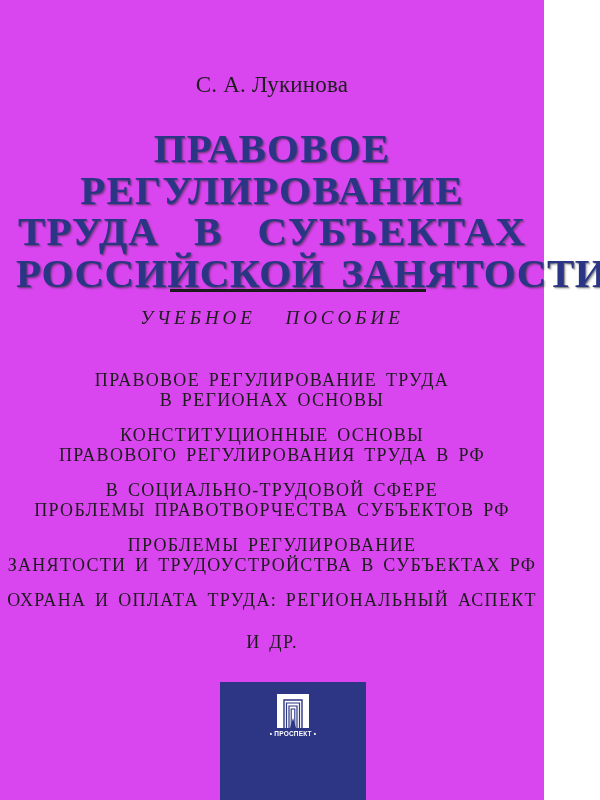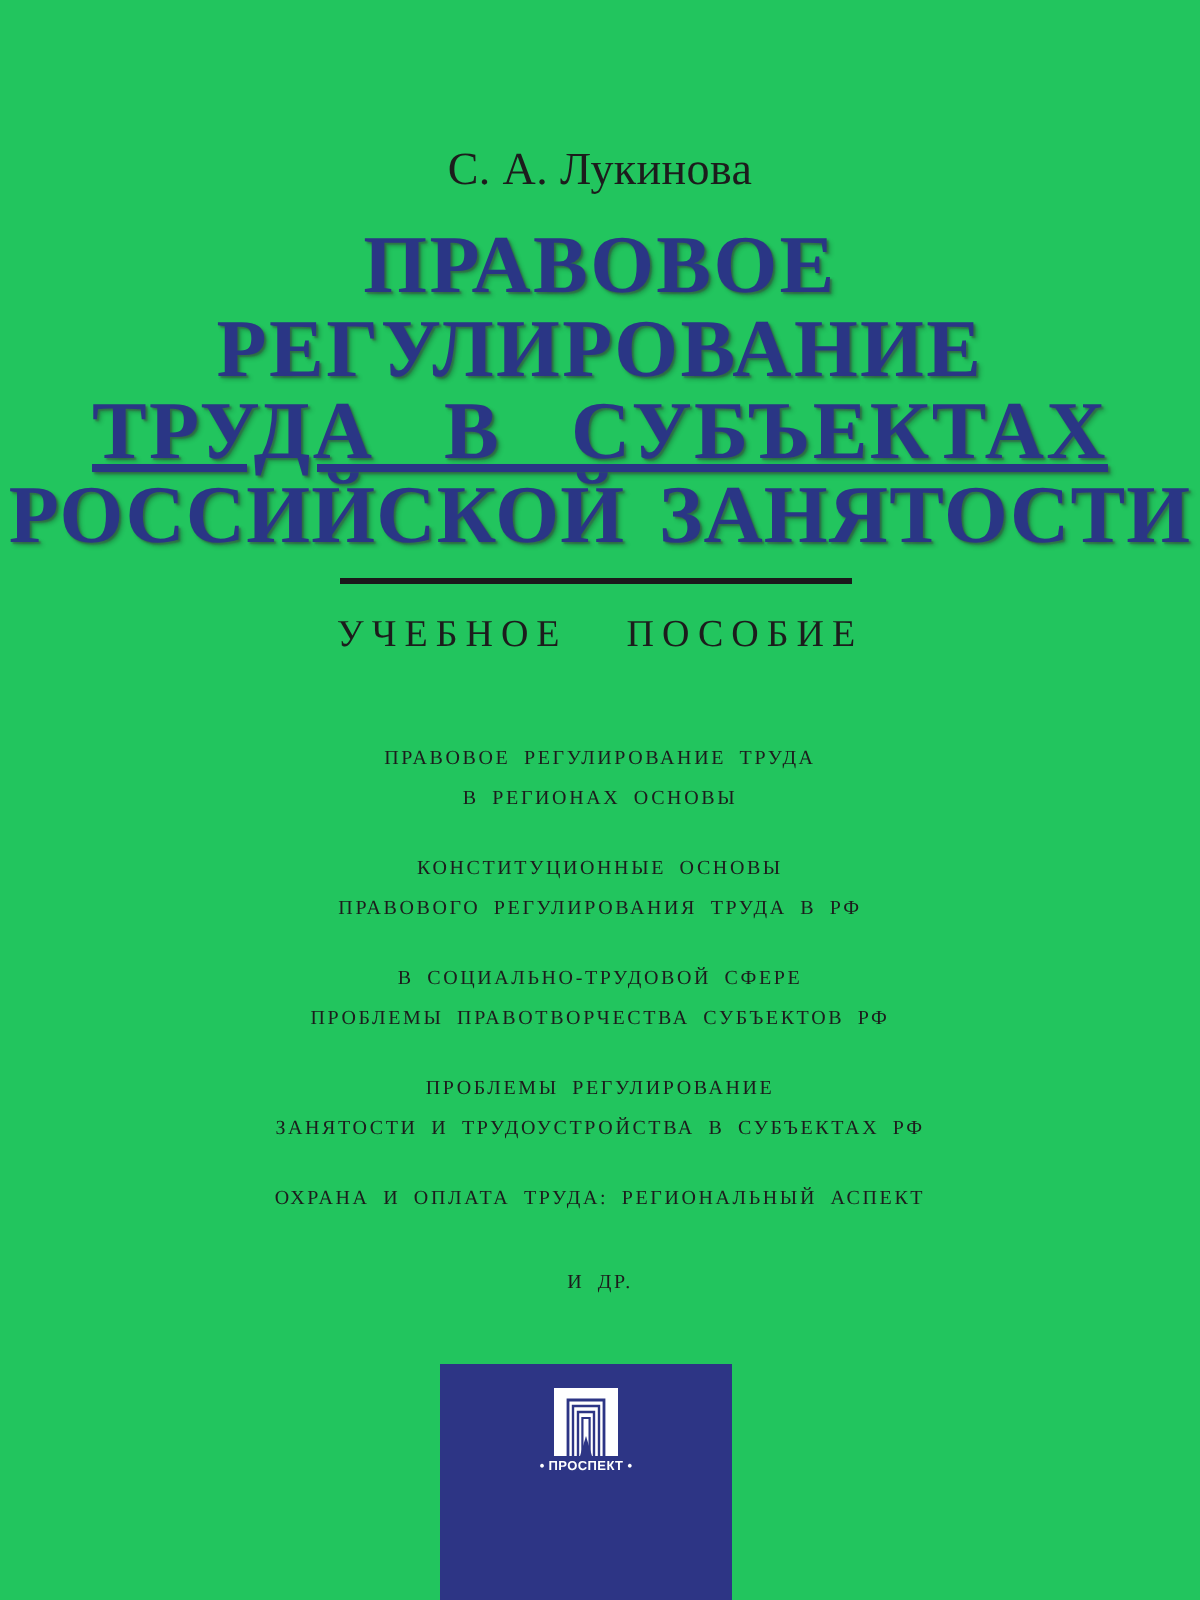--- a/index.html
+++ b/index.html
@@ -11,38 +11,38 @@
       width: 600px;
       height: 800px;
       position: relative;
       overflow: hidden;
       font-family: "Liberation Serif", "DejaVu Serif", serif;
       color: #1a1a1a;
     }
     .cover {
       position: absolute;
       left: 0; top: 0;
-      width: 600px; height: 800px;
-      background: #22c55e;
+      width: 544px; height: 800px;
+      background: #d946ef;
     }
     .author {
       position: absolute;
       top: 72px;
       left: 0; right: 0;
       text-align: center;
       font-size: 23px;
       color: #1c1c1c;
       letter-spacing: 0.2px;
     }
     .title {
       position: absolute;
       top: 112px;
       left: 0; right: 0;
       text-align: center;
-      margin: 0;
+      margin: 16px;
     }
     .title-line {
       display: block;
       font-family: "Liberation Serif", "DejaVu Serif", serif;
       font-weight: bold;
       font-size: 41px;
       line-height: 41.5px;
       color: #2a3685;
       letter-spacing: 1.2px;
       word-spacing: 6px;
@@ -74,21 +74,21 @@
       position: absolute;
       top: 370px;
       left: 0; right: 0;
       text-align: center;
       margin: 0;
       padding: 0;
       list-style: none;
     }
     .topic {
       margin: 0 0 15px 0;
-      font-size: 10px;
+      font-size: 18px;
       line-height: 20px;
       letter-spacing: 1.3px;
       word-spacing: 3px;
       color: #1c1c1c;
     }
     .topic span {
       display: block;
       white-space: nowrap;
     }
     .topic.single {
@@ -134,27 +134,27 @@
 </head>
 <body>
 
 <div class="cover">
 
   <div class="author">С. А. Лукинова</div>
 
   <h1 class="title">
     <span class="title-line">ПРАВОВОЕ</span>
     <span class="title-line">РЕГУЛИРОВАНИЕ</span>
-    <span class="title-line" style="white-space:pre;text-decoration:underline;">ТРУДА  В  СУБЪЕКТАХ</span>
+    <span class="title-line" style="white-space:pre;">ТРУДА  В  СУБЪЕКТАХ</span>
     <span class="title-line l4">РОССИЙСКОЙ ЗАНЯТОСТИ</span>
   </h1>
 
   <div class="divider"></div>
 
-  <div class="subtitle" style="white-space:pre;">УЧЕБНОЕ  ПОСОБИЕ</div>
+  <div class="subtitle" style="white-space:pre;font-style:italic;">УЧЕБНОЕ  ПОСОБИЕ</div>
 
   <ul class="topics">
     <li class="topic">
       <span>ПРАВОВОЕ РЕГУЛИРОВАНИЕ ТРУДА</span>
       <span>В РЕГИОНАХ ОСНОВЫ</span>
     </li>
     <li class="topic">
       <span>КОНСТИТУЦИОННЫЕ ОСНОВЫ</span>
       <span>ПРАВОВОГО РЕГУЛИРОВАНИЯ ТРУДА В РФ</span>
     </li>

